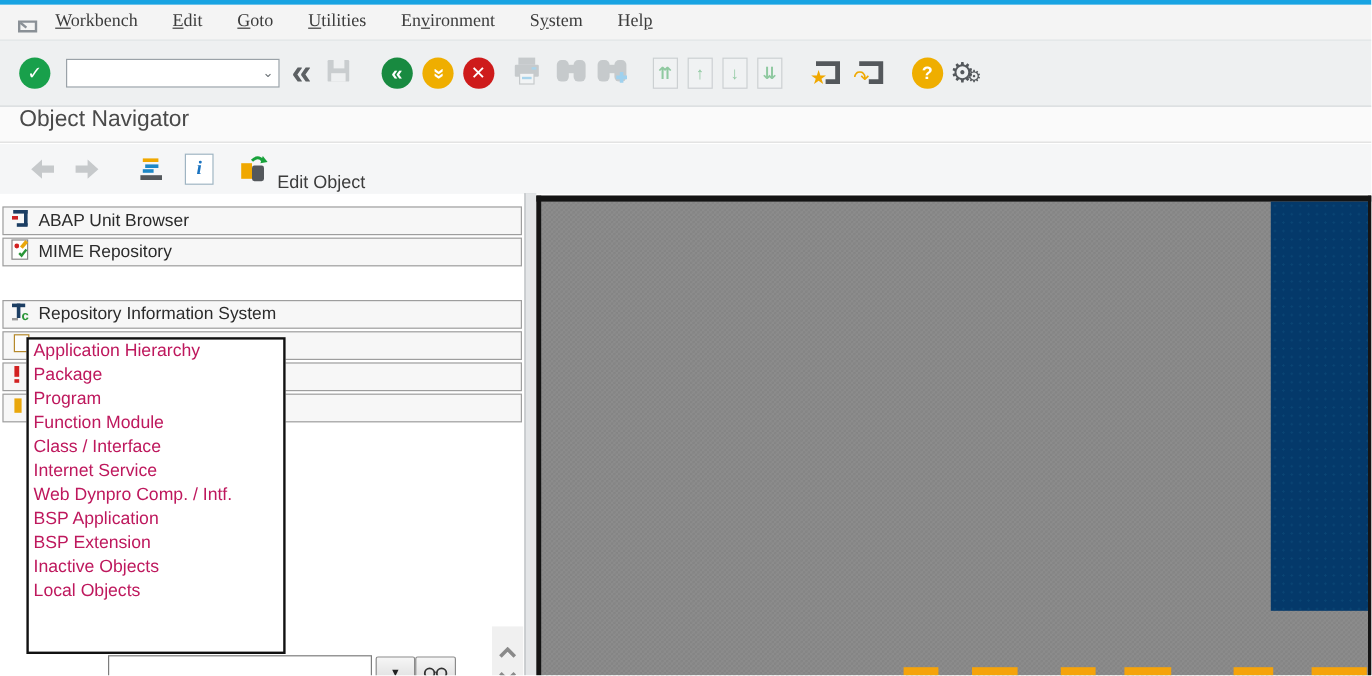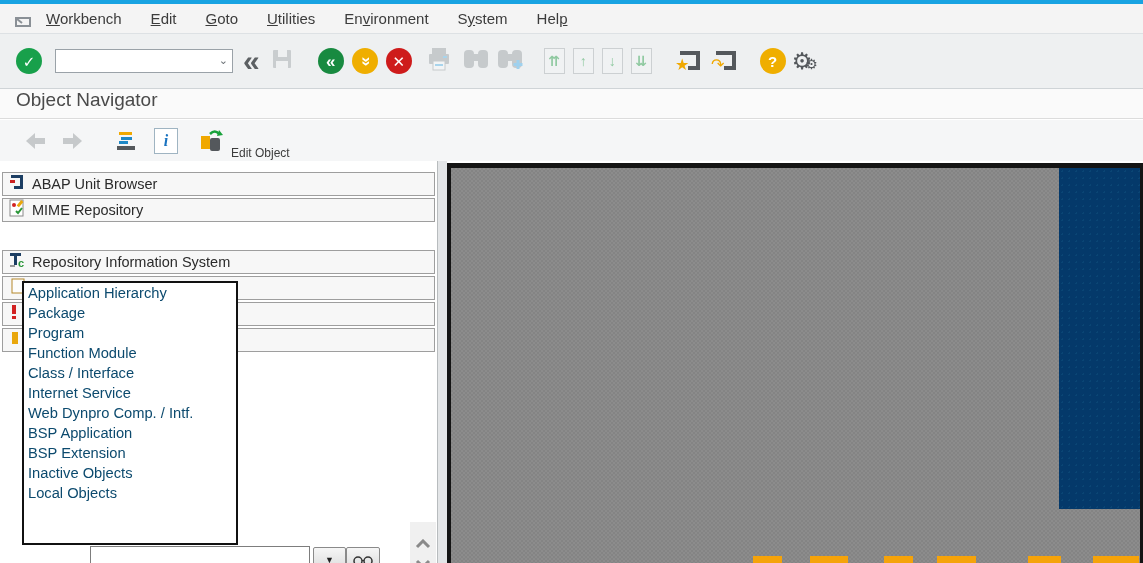--- a/index.html
+++ b/index.html
@@ -4,21 +4,21 @@
 <style>
   html,body{margin:0;padding:0;background:#fff;}
   .screen{position:relative;width:1143px;height:563px;overflow:hidden;
     font-family:"Liberation Sans","DejaVu Sans",sans-serif;background:#fff;
     -webkit-font-smoothing:antialiased;}
   
   .topstrip{position:absolute;left:0;top:0;width:100%;height:4px;background:#18a3e2;}
   .menubar{position:absolute;left:0;top:4px;width:100%;height:30px;background:#f4f4f4;
     border-bottom:1px solid #dde1e4;display:flex;align-items:center;gap:29px;padding-left:46px;box-sizing:border-box;}
   .sysicon{position:absolute;left:14px;top:11px;}
-  .menu-item{font-size:15px;color:#3c3c3c;cursor:default;}
+  .menu-item{font-size:15px;color:#3c3c3c;cursor:default;font-family:Liberation Serif, serif;}
   .menu-item u{text-decoration:underline;}
   
   .toolbar{position:absolute;left:0;top:34px;width:100%;height:54px;background:#eef0f1;
     border-bottom:1px solid #cfd4d7;display:flex;align-items:center;}
   .tbtn{display:flex;align-items:center;justify-content:center;height:30px;cursor:default;}
   .circ{width:26px;height:26px;border-radius:50%;color:#fff;font-weight:bold;font-size:15px;
     display:flex;align-items:center;justify-content:center;line-height:1;}
   .glyph{display:inline-block;line-height:1;}
   .cmdwrap{position:relative;margin-left:13px;}
   .cmdfield{width:178px;height:24px;border:1px solid #9aa2a8;background:#fff;font-size:13px;
@@ -30,21 +30,21 @@
     align-items:center;justify-content:center;}
   .infobtn span{font-family:"Liberation Serif","DejaVu Serif",serif;font-style:italic;
     font-weight:bold;color:#1a73c0;font-size:16px;}
   
   .titlebar{position:absolute;left:0;top:89px;width:100%;height:30px;background:#fafafa;
     border-bottom:1px solid #dcdcdc;display:flex;align-items:flex-start;padding-left:16px;box-sizing:border-box;}
   .titlebar .t{font-size:19px;color:#4a4a4a;}
   .apptoolbar{position:absolute;left:0;top:120px;width:100%;height:41px;background:#f5f6f7;
     border-bottom:1px solid #c9ced2;display:flex;align-items:center;}
   .abtn{display:flex;align-items:center;justify-content:center;cursor:default;}
-  .editlabel{font-size:12px;color:#3c3c3c;margin-left:7px;margin-top:24px;}
+  .editlabel{font-size:15px;color:#3c3c3c;margin-left:7px;margin-top:24px;}
   
   .leftpanel{position:absolute;left:0;top:161px;width:437px;bottom:0;background:#fff;}
   .browser-btn{position:absolute;left:2px;width:433px;height:24px;background:#f7f7f7;
     border:1px solid #9e9e9e;box-sizing:border-box;display:flex;align-items:center;
     padding-left:5px;gap:6px;cursor:default;}
   .browser-btn .lbl{font-size:14.5px;color:#2b2b2b;white-space:nowrap;}
   .browser-btn.sel{background:#27b2ea;border-color:#27b2ea;}
   .browser-btn.sel .lbl{color:#fff;}
   
   .obj-input{position:absolute;left:90px;top:385px;width:220px;height:24px;border:1px solid #7d7d7d;
@@ -64,21 +64,21 @@
     background-color:#8c8c8c;
     background-image:linear-gradient(45deg,#848484 25%,transparent 25%,transparent 75%,#848484 75%),
                      linear-gradient(45deg,#848484 25%,transparent 25%,transparent 75%,#848484 75%);
     background-size:4px 4px;background-position:0 0,2px 2px;box-sizing:border-box;}
   .navyrect{position:absolute;right:0;top:0;width:81px;height:341px;background:#04396a;
     background-image:radial-gradient(#0a4574 1px,transparent 1px);background-size:7px 7px;}
   .orangeseg{position:absolute;bottom:0;height:7px;background:#f5a30a;}
   
   .dropdown{position:absolute;left:22px;top:281px;width:216px;height:264px;background:#fff;
     border:2px solid #111;box-sizing:border-box;z-index:50;}
-  .dd-item{height:20px;line-height:20px;font-size:14.7px;color:#0c4a6e;padding-left:4px;
+  .dd-item{height:20px;line-height:20px;font-size:14.7px;color:#be185d;padding-left:4px;
     white-space:nowrap;cursor:default;}
   .dd-item.sel{background:#1a5fd0;color:#fff;}
 </style>
 </head>
 <body>
 
 <div class="screen">
 
   <div class="topstrip"></div>
 

